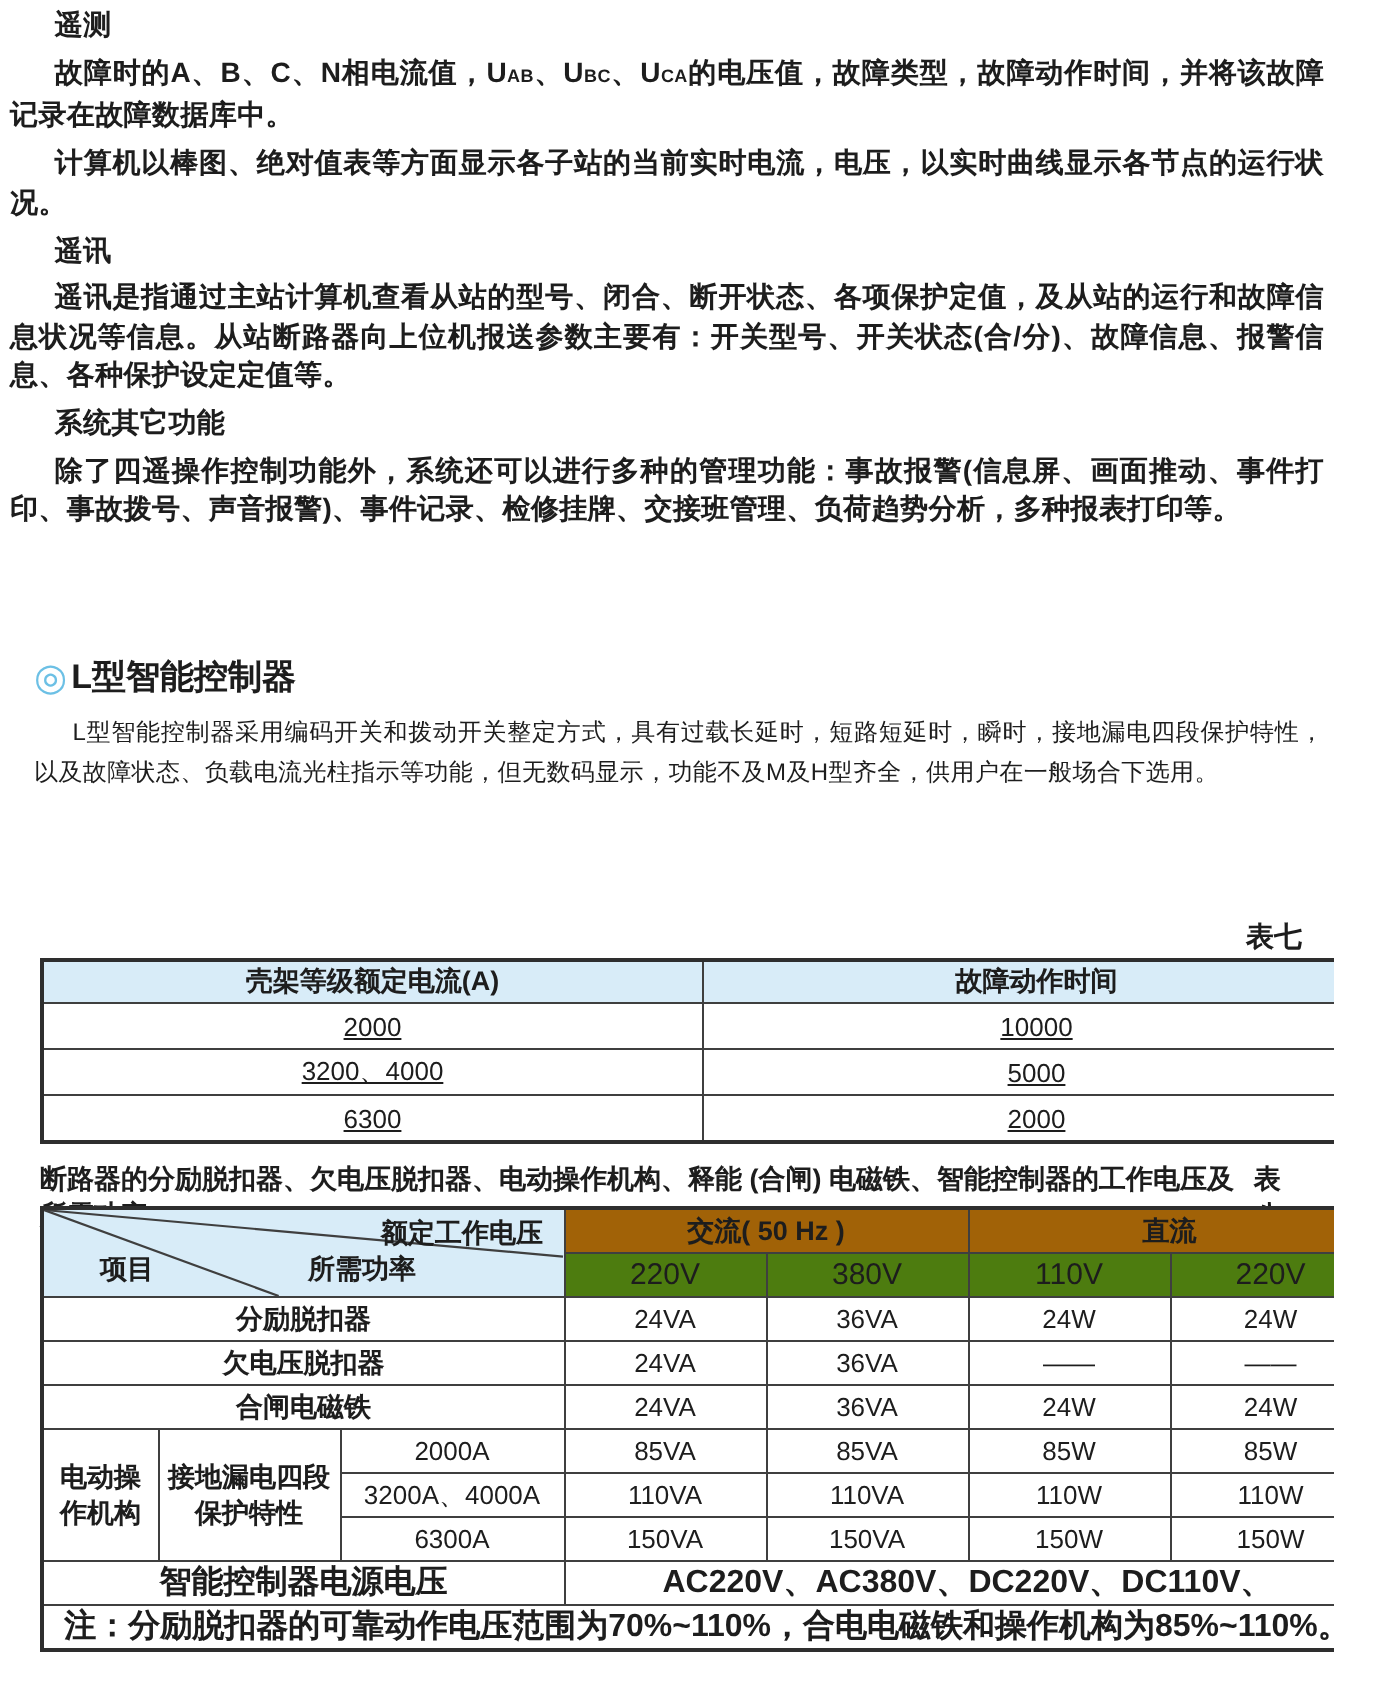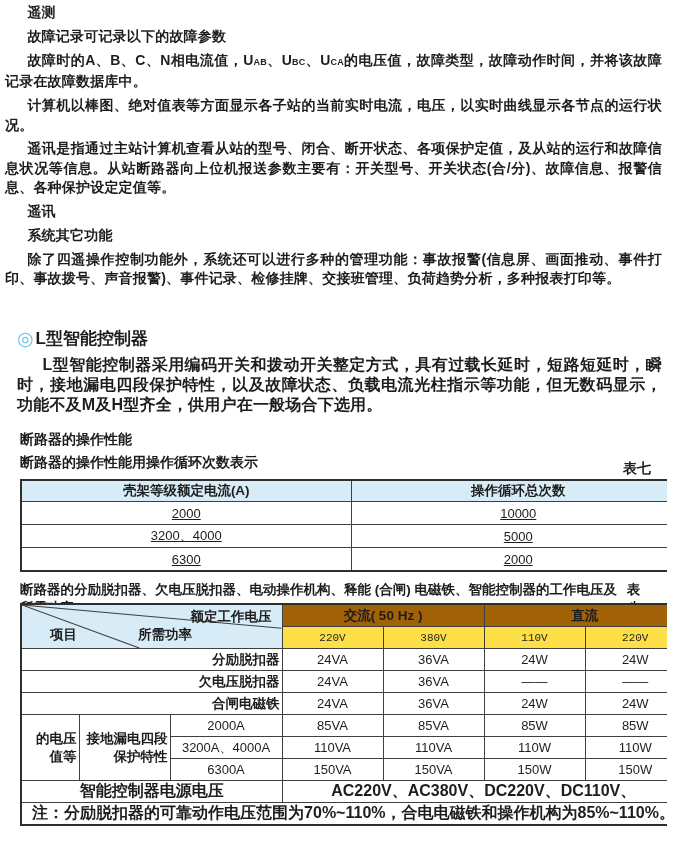--- a/index.html
+++ b/index.html
@@ -10,87 +10,82 @@
   
   .intro{position:absolute;top:3px;left:5px;right:5px;}
   .para{margin:0 0 4.5px 0;font-size:14px;line-height:19.4px;font-weight:600;
         text-align:justify;text-indent:1.6em;letter-spacing:0.2px;}
   .para.head{text-align:left;}
   .subsc{font-size:9px;font-weight:600;}
   
   .lsec{position:absolute;top:327px;left:5px;right:5px;margin-left:12px;}
   .lhead{font-size:17px;font-weight:bold;margin:0 0 5px 0;}
   .bullet{color:#6cc0e5;font-size:19px;margin-right:2px;vertical-align:-1px;font-weight:normal;}
-  .lbody{margin:0;font-size:16px;line-height:20px;font-weight:700;text-align:justify;
+  .lbody{margin:0;font-size:12px;line-height:20px;font-weight:400;text-align:justify;
          text-indent:1.6em;letter-spacing:0.2px;}
   
   .op{position:absolute;top:428px;left:20px;font-size:14px;font-weight:600;line-height:23px;}
   .t7label{position:absolute;top:460px;right:16px;font-size:14px;font-weight:600;}
   
   table{border-collapse:collapse;table-layout:fixed;position:absolute;left:20px;
         background:#fff;}
   td,th{border:1px solid #3f3f3f;text-align:center;vertical-align:middle;
         padding:0 2px;overflow:hidden;}
   .t7{top:479px;width:665px;border:2px solid #2e2e2e;}
   .t7 th{background:#d8ecf8;font-size:13.5px;font-weight:600;height:20px;}
   .t7 td{font-size:13px;font-weight:normal;height:22px;text-decoration:underline;}
   .t8cap{position:absolute;top:581px;left:20px;right:15px;display:flex;
          justify-content:space-between;align-items:flex-end;font-size:13.5px;font-weight:600;}
   .t8{top:603px;width:665px;border:2px solid #2e2e2e;}
   .t8 td{font-size:13px;height:21px;}
   .t8 .hd{background:#a16207;font-weight:600;font-size:13.5px;}
-  .t8 .volt{background:#fde047;font-weight:normal;font-size:11px;font-family:Liberation Mono, monospace;}
-  .t8 .cname{font-weight:600;font-size:13.5px;text-align:right;}
+  .t8 .volt{background:#4d7c0f;font-weight:normal;font-size:15px;}
+  .t8 .cname{font-weight:600;font-size:13.5px;}
   .t8 .val{font-weight:normal;}
   .t8 .boldrow{font-weight:600;font-size:16px;margin-top:28px;}
   .diag{position:relative;background:#d8ecf8;padding:0;}
   .diag svg{position:absolute;left:0;top:0;width:100%;height:100%;}
   .diag span{position:absolute;font-size:13.5px;font-weight:600;white-space:nowrap;}
   .diag .tr-label{top:3px;right:10px;}
   .diag .bl-label{bottom:4px;left:28px;}
-  .diag .mid-label{bottom:4px;left:116px;}
+  .diag .mid-label{bottom:4px;left:132px;}
 </style>
 </head>
 <body>
 
 <div class="page">
 
   <div class="intro">
       <p class="para head"><span>遥测</span></p>
-      <p class="para head"><span>故障记录可记录以下的故障参数</span></p>
       <p class="para para"><span>故障时的A、B、C、N相电流值，U</span><span class="subsc">AB</span><span>、U</span><span class="subsc">BC</span><span>、U</span><span class="subsc">CA</span><span>的电压值，故障类型，故障动作时间，并将该故障记录在故障数据库中。</span></p>
       <p class="para para"><span>计算机以棒图、绝对值表等方面显示各子站的当前实时电流，电压，以实时曲线显示各节点的运行状况。</span></p>
+      <p class="para head"><span>遥讯</span></p>
       <p class="para para"><span>遥讯是指通过主站计算机查看从站的型号、闭合、断开状态、各项保护定值，及从站的运行和故障信息状况等信息。从站断路器向上位机报送参数主要有：开关型号、开关状态(合/分)、故障信息、报警信息、各种保护设定定值等。</span></p>
-      <p class="para head"><span>遥讯</span></p>
       <p class="para head"><span>系统其它功能</span></p>
       <p class="para para"><span>除了四遥操作控制功能外，系统还可以进行多种的管理功能：事故报警(信息屏、画面推动、事件打印、事故拨号、声音报警)、事件记录、检修挂牌、交接班管理、负荷趋势分析，多种报表打印等。</span></p>
     </div>
 
   <div class="lsec">
     <div class="lhead">
       <span class="bullet">◎</span><span>L型智能控制器</span>
     </div>
     <p class="lbody">L型智能控制器采用编码开关和拨动开关整定方式，具有过载长延时，短路短延时，瞬时，接地漏电四段保护特性，以及故障状态、负载电流光柱指示等功能，但无数码显示，功能不及M及H型齐全，供用户在一般场合下选用。</p>
   </div>
 
-  <div class="op">
-    <div>断路器的操作性能</div>
-    <div>断路器的操作性能用操作循环次数表示</div>
-  </div>
   <div class="t7label">表七</div>
 
   <table class="t7">
     <colgroup>
         <col style="width:330px">
         <col style="width:335px">
       </colgroup>
     <tbody>
         <tr>
       <th>壳架等级额定电流(A)</th>
-      <th>操作循环总次数</th>
+      <th>故障动作时间</th>
     </tr>
     <tr>
       <td>2000</td>
       <td>10000</td>
     </tr>
     <tr>
       <td>3200、4000</td>
       <td>5000</td>
     </tr>
     <tr>
@@ -150,21 +145,21 @@
       <td class="val">——</td>
     </tr>
     <tr>
       <td class="cname" colspan="3">合闸电磁铁</td>
       <td class="val">24VA</td>
       <td class="val">36VA</td>
       <td class="val">24W</td>
       <td class="val">24W</td>
     </tr>
     <tr>
-      <td class="cname" rowspan="3">的电压值等</td>
+      <td class="cname" rowspan="3">电动操作机构</td>
       <td class="cname" rowspan="3">接地漏电四段保护特性</td>
       <td class="val">2000A</td>
       <td class="val">85VA</td>
       <td class="val">85VA</td>
       <td class="val">85W</td>
       <td class="val">85W</td>
     </tr>
     <tr>
       <td class="val">3200A、4000A</td>
       <td class="val">110VA</td>

